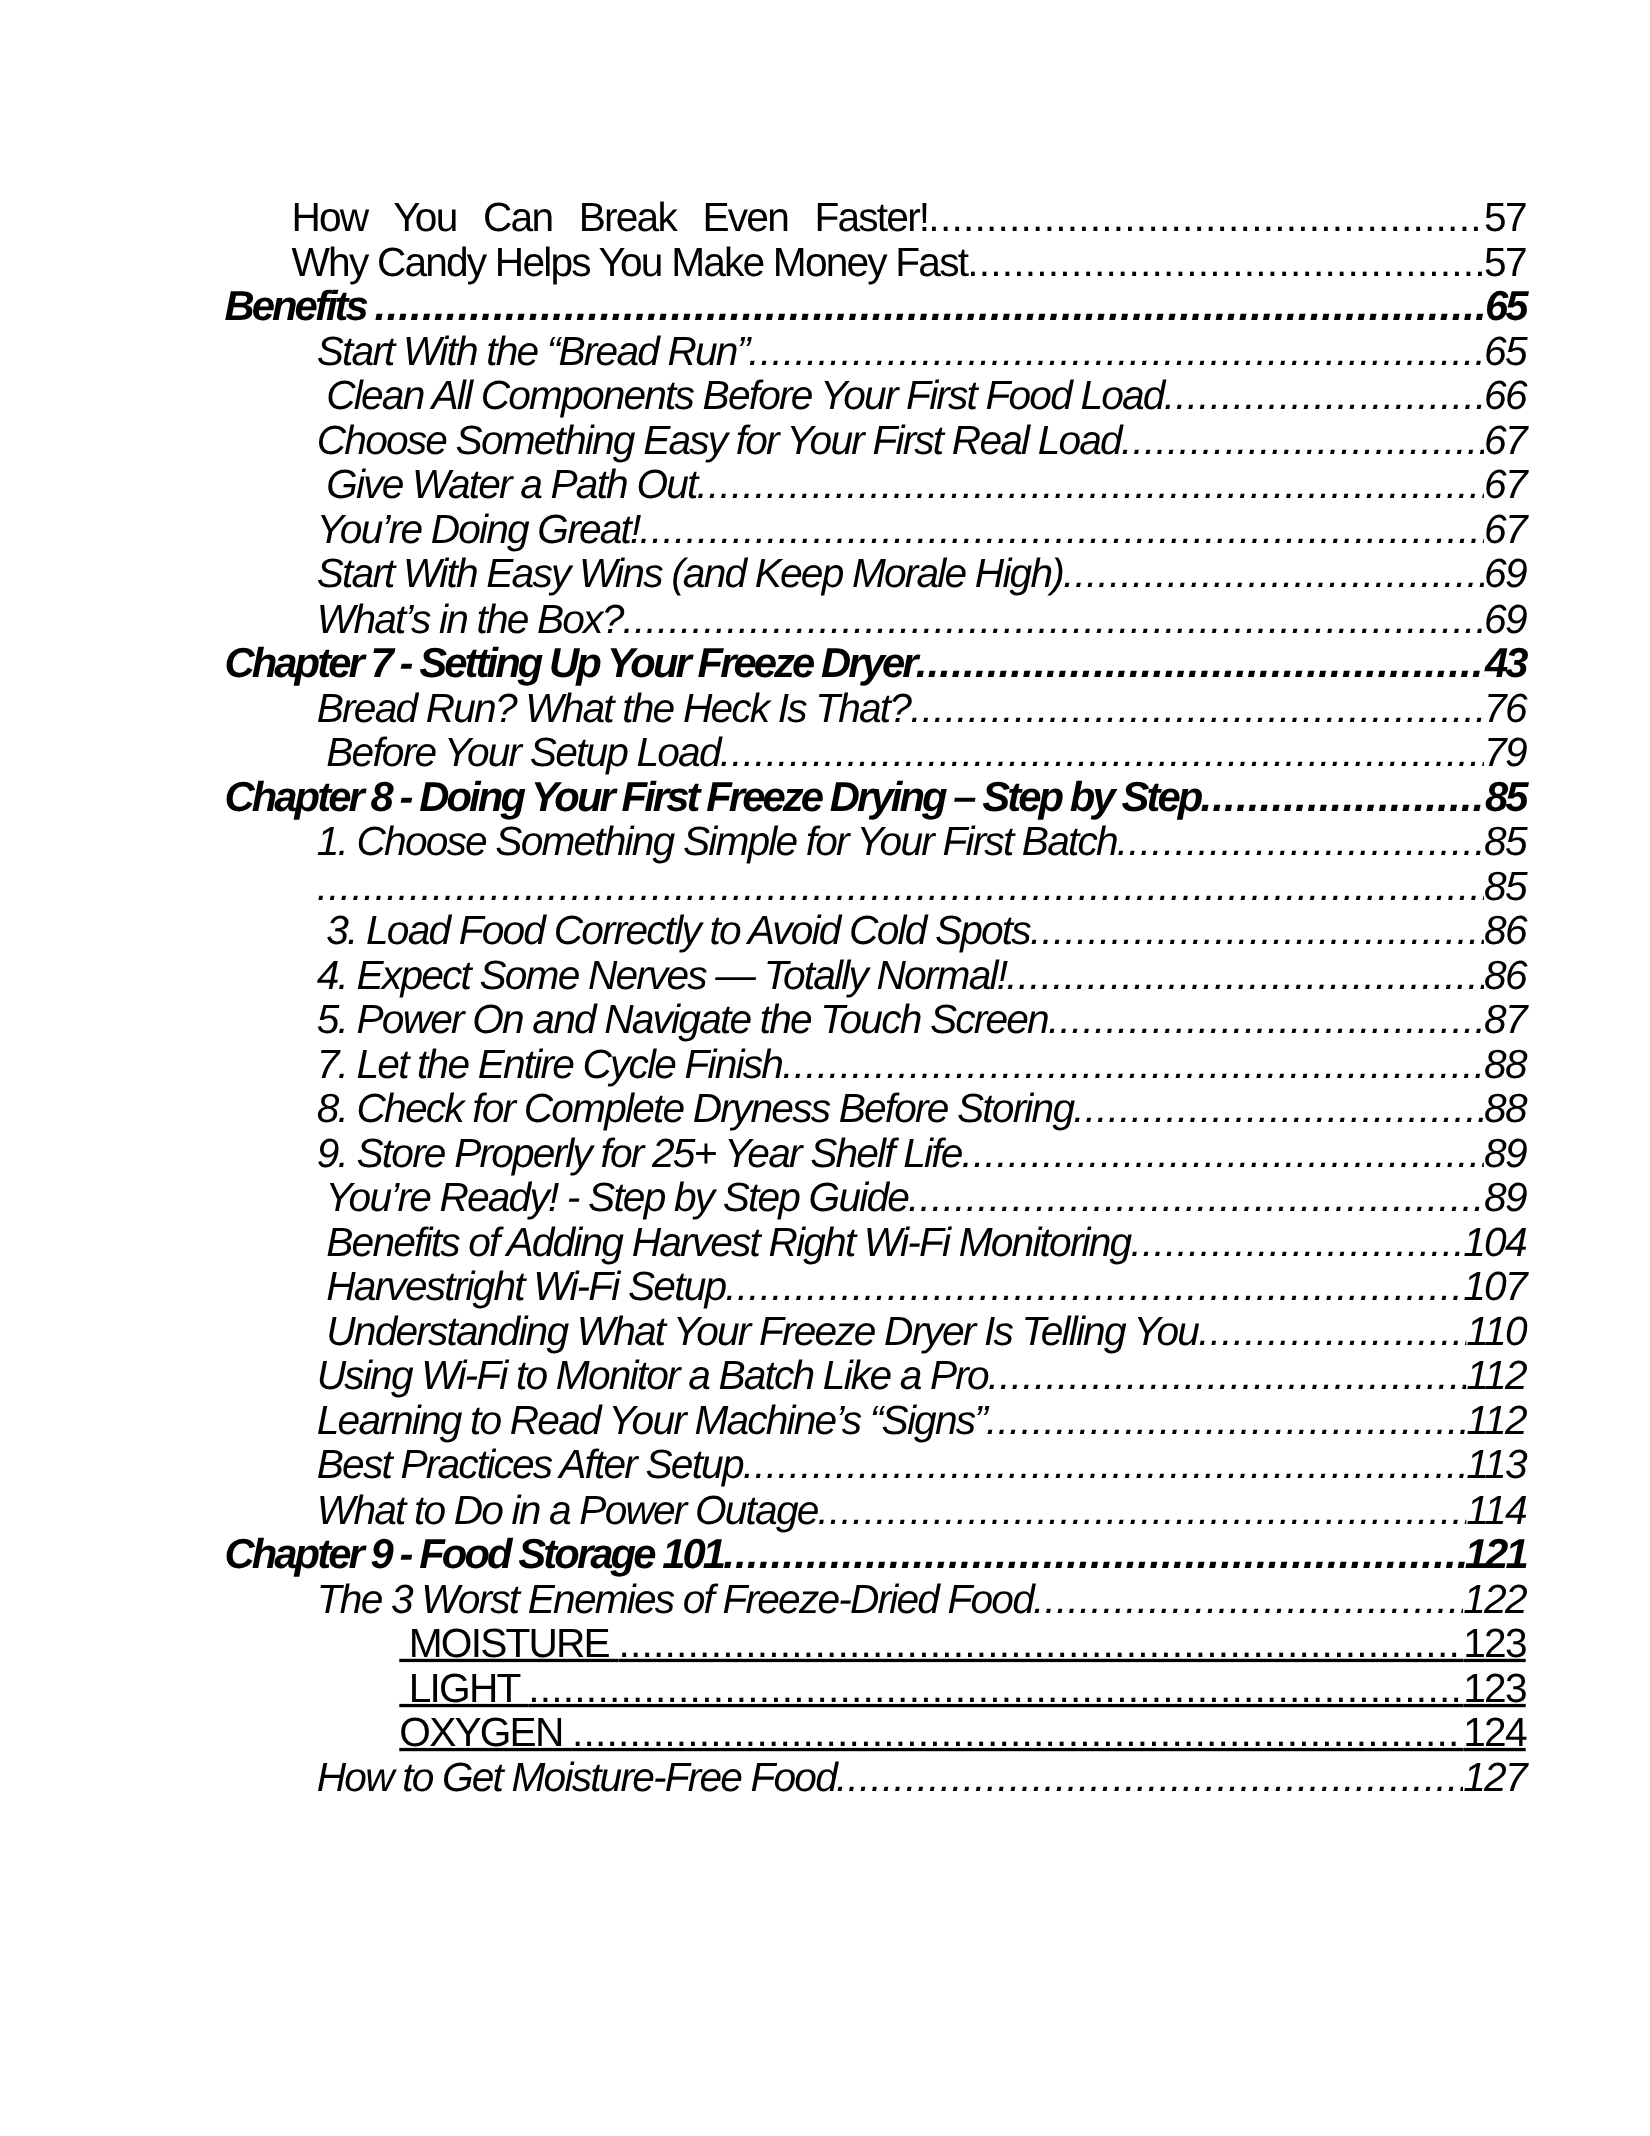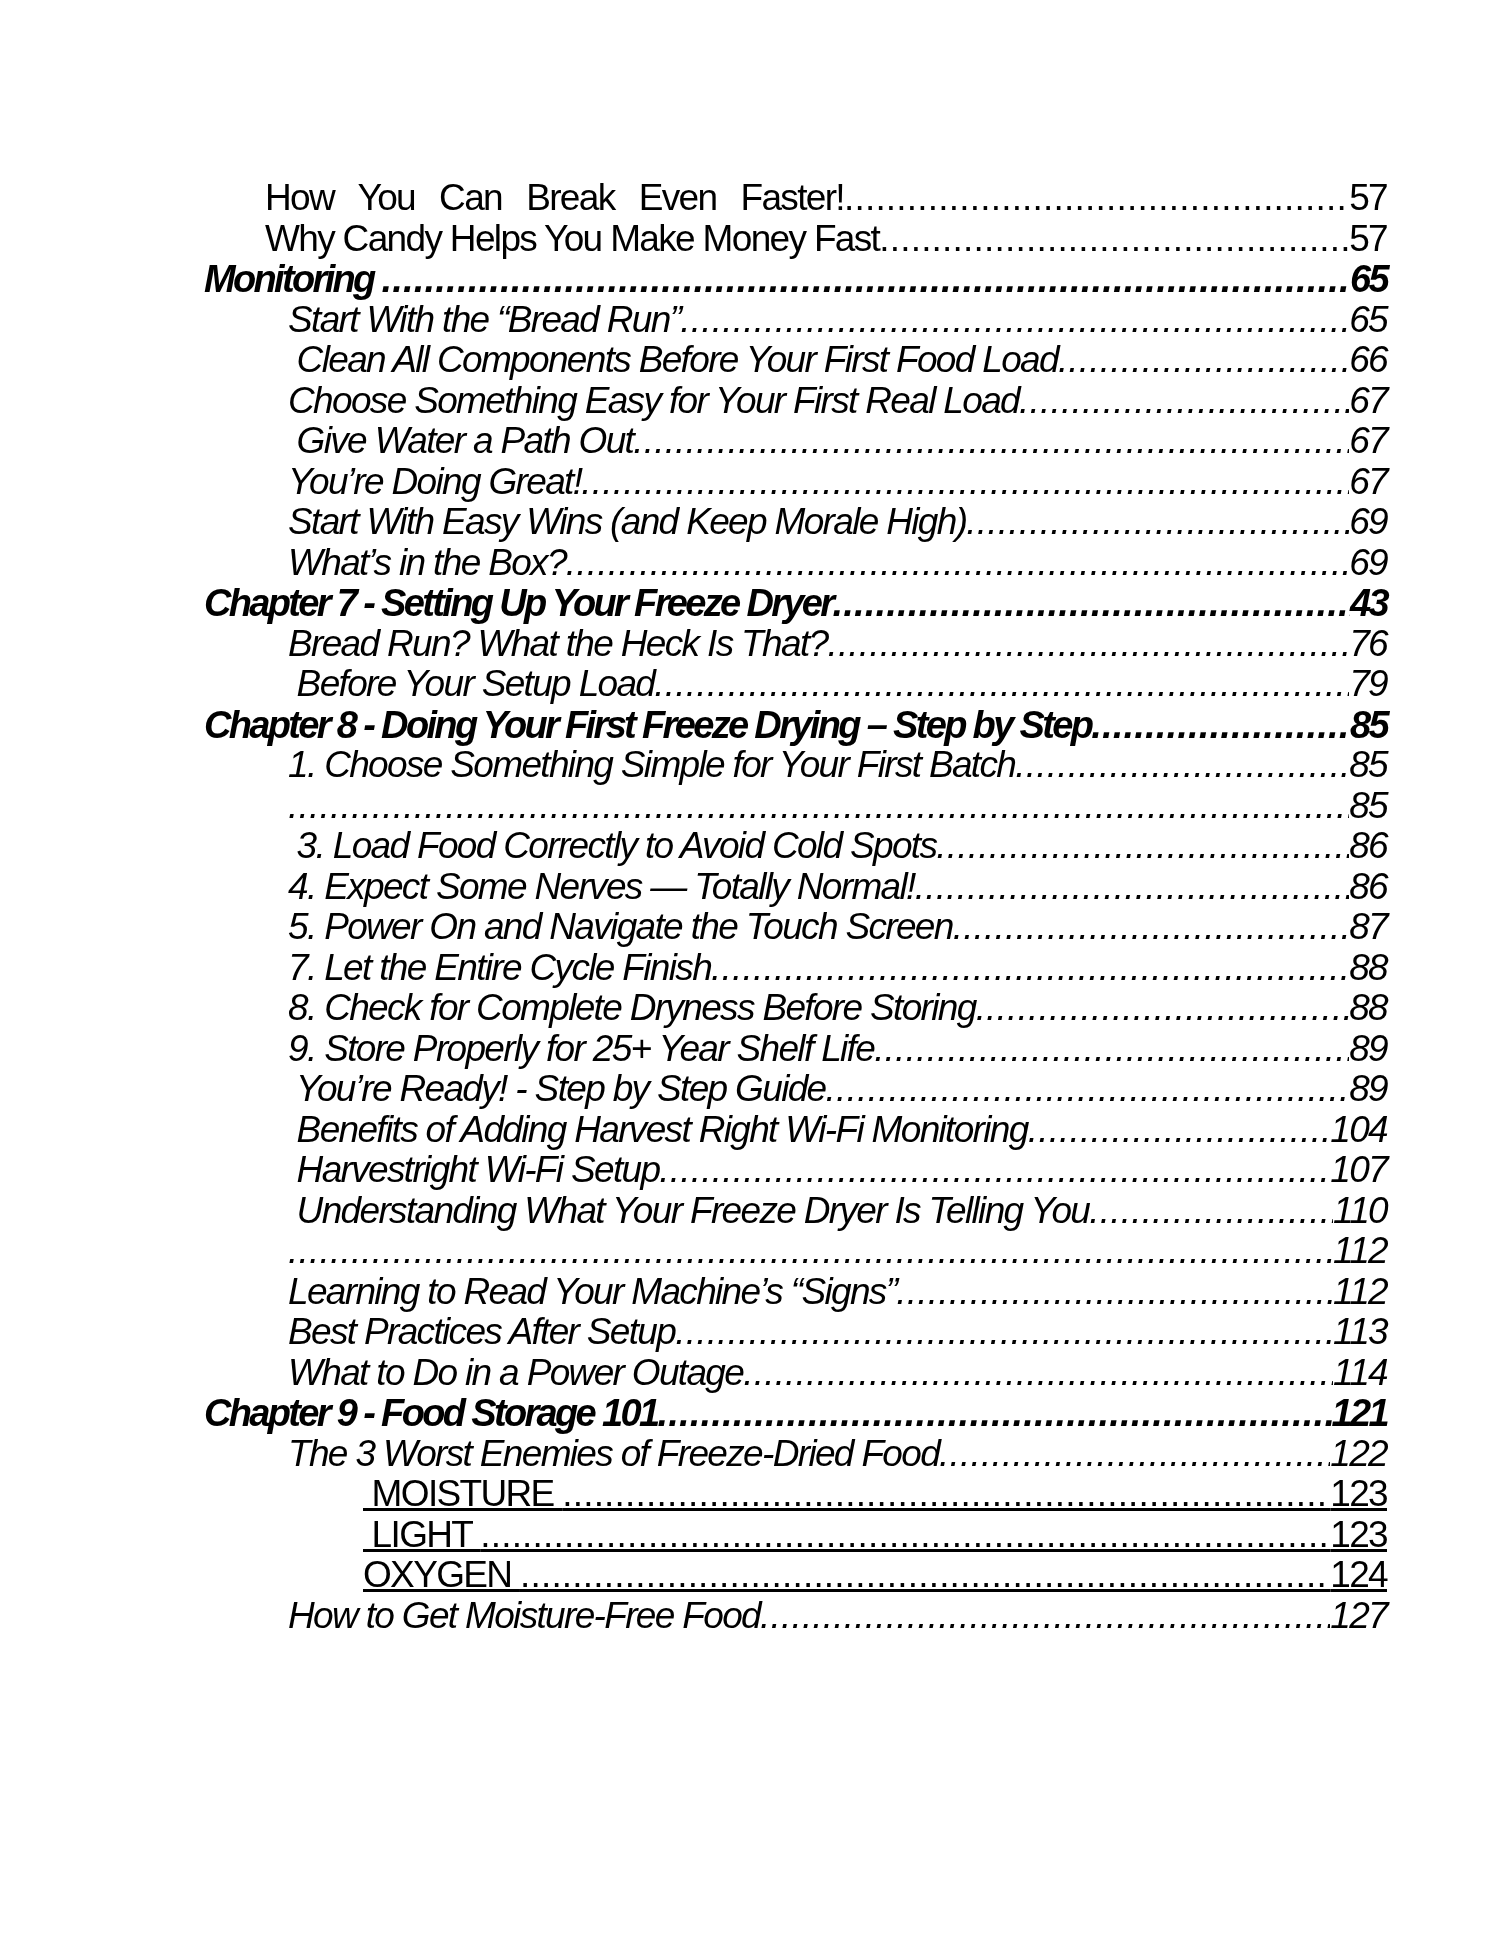--- a/index.html
+++ b/index.html
@@ -71,21 +71,21 @@
     <span class="label">How You Can Break Even Faster!</span>
     <span class="dots">........................................................................................................................................................................................................</span>
     <span class="pagenum">57</span>
   </div>
       <div class="toc-row level-sub0">
     <span class="label">Why Candy Helps You Make Money Fast</span>
     <span class="dots">........................................................................................................................................................................................................</span>
     <span class="pagenum">57</span>
   </div>
       <div class="toc-row level-chapter">
-    <span class="label">Monitoring </span>
+    <span class="label">Benefits </span>
     <span class="dots">........................................................................................................................................................................................................</span>
     <span class="pagenum">65</span>
   </div>
       <div class="toc-row level-sub">
     <span class="label">Start With the “Bread Run”</span>
     <span class="dots">........................................................................................................................................................................................................</span>
     <span class="pagenum">65</span>
   </div>
       <div class="toc-row level-sub">
     <span class="label"> Clean All Components Before Your First Food Load</span>
@@ -190,20 +190,21 @@
     <span class="label"> Harvestright Wi-Fi Setup</span>
     <span class="dots">........................................................................................................................................................................................................</span>
     <span class="pagenum">107</span>
   </div>
       <div class="toc-row level-sub">
     <span class="label"> Understanding What Your Freeze Dryer Is Telling You</span>
     <span class="dots">........................................................................................................................................................................................................</span>
     <span class="pagenum">110</span>
   </div>
       <div class="toc-row level-sub">
+    <span class="label">Using Wi-Fi to Monitor a Batch Like a Pro</span>
     <span class="dots">........................................................................................................................................................................................................</span>
     <span class="pagenum">112</span>
   </div>
       <div class="toc-row level-sub">
     <span class="label">Learning to Read Your Machine’s “Signs”</span>
     <span class="dots">........................................................................................................................................................................................................</span>
     <span class="pagenum">112</span>
   </div>
       <div class="toc-row level-sub">
     <span class="label">Best Practices After Setup</span>

